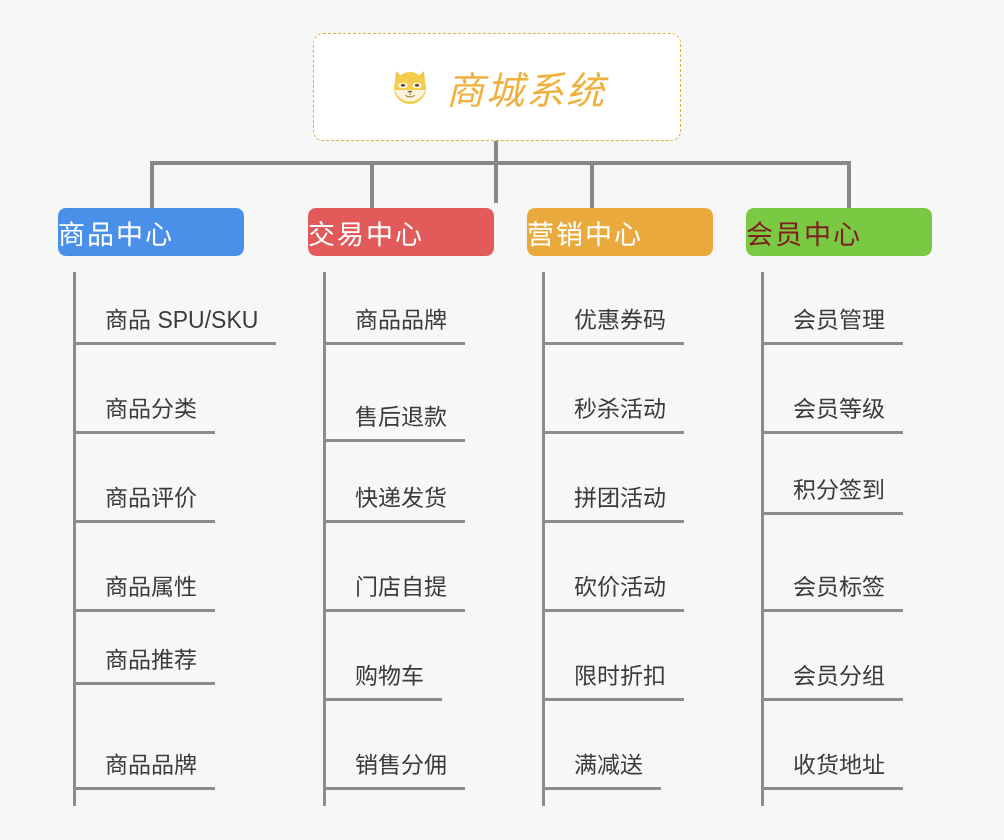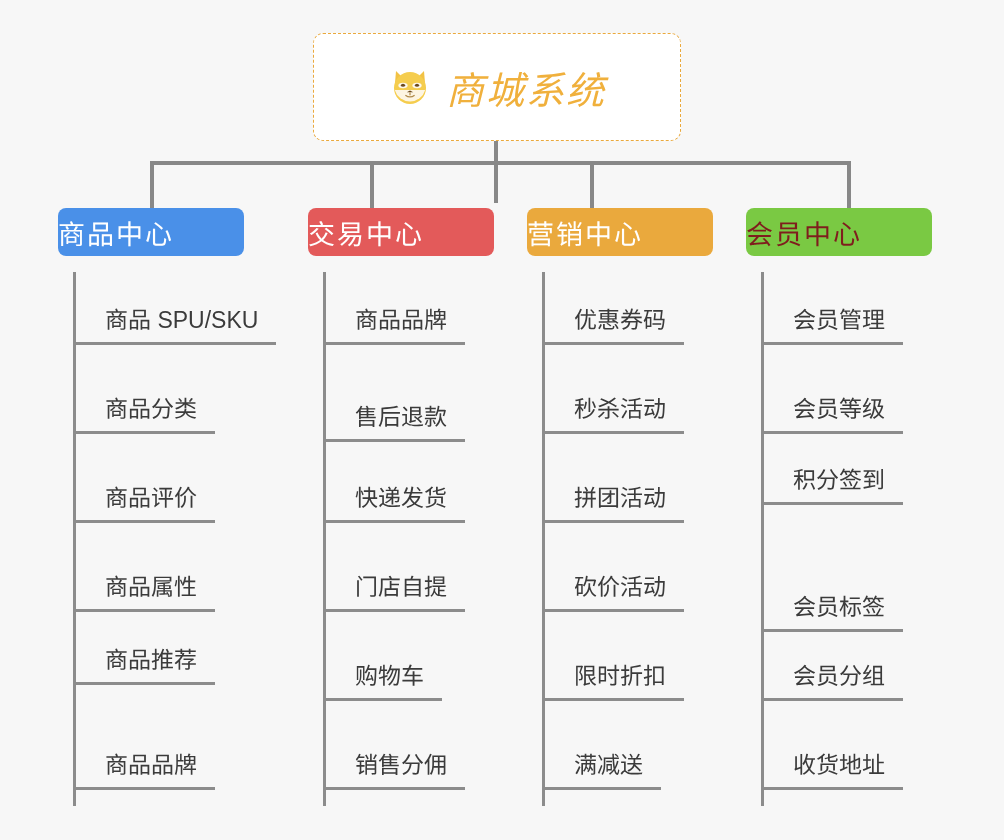--- a/index.html
+++ b/index.html
@@ -240,24 +240,24 @@
       <span class="cat-label" style="color: #7f1d1d;">会员中心</span>
     </div>
     <div class="leaf-stack">
       <div class="spine" style="height: 534px;"></div>
       <div class="leaf" style="top:0px;">
         <div class="leaf-inner"><span class="leaf-label">会员管理</span></div>
       </div>
       <div class="leaf" style="top:89px;">
         <div class="leaf-inner"><span class="leaf-label">会员等级</span></div>
       </div>
-      <div class="leaf" style="top:160px;">
+      <div class="leaf" style="top:170px;">
         <div class="leaf-inner"><span class="leaf-label">积分签到</span></div>
       </div>
-      <div class="leaf" style="top:267px;margin-top:20px;">
+      <div class="leaf" style="top:267px;">
         <div class="leaf-inner"><span class="leaf-label">会员标签</span></div>
       </div>
       <div class="leaf" style="top:356px;">
         <div class="leaf-inner"><span class="leaf-label">会员分组</span></div>
       </div>
       <div class="leaf" style="top:445px;">
         <div class="leaf-inner"><span class="leaf-label">收货地址</span></div>
       </div>
     </div>
   </div>

